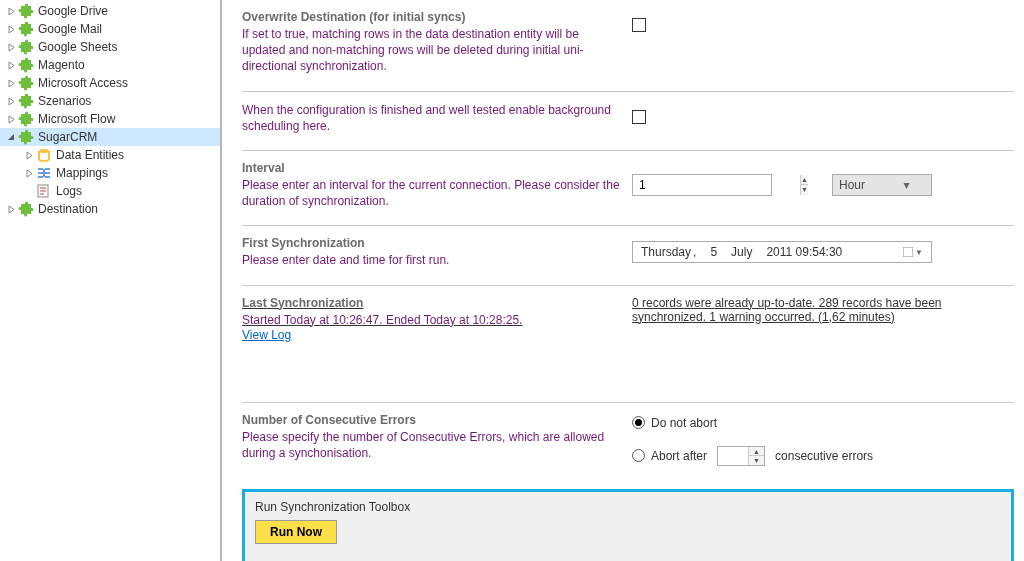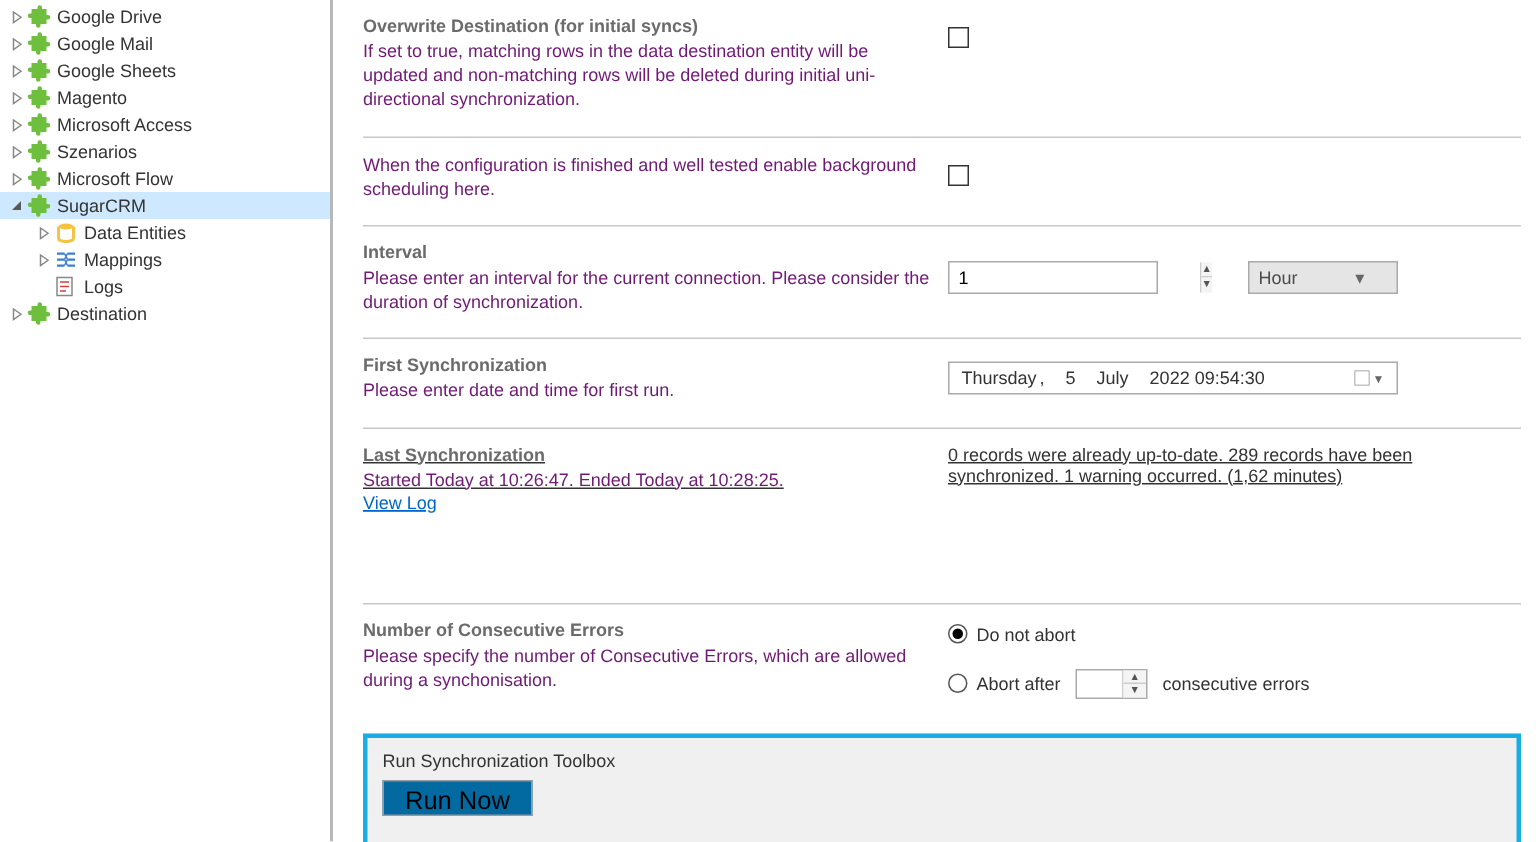--- a/index.html
+++ b/index.html
@@ -91,25 +91,26 @@
   .link { color:#0066cc; text-decoration:underline; cursor:pointer;}
   .toolbox {
     border:3px solid #18aee5;
     background:#f0f0f0;
     padding:8px 10px 40px 10px;
     margin-top:4px;
   }
   .toolbox-title { margin-bottom:6px;}
   .btn {
     border:1px solid #9a9a9a;
-    background:#0369a1;
+    background:#fde047;
     padding:3px 14px;
-    font-size:17px;
+    font-size:12px;
     cursor:pointer;
     height:24px;
+    font-weight:bold;
   }
   svg { display:block;}
 </style>
 </head>
 <body>
 
 <div class="sidebar" id="sidebar">
     <div class="tree-item depth0">
       <span class="expander">
         <svg width="9" height="9" viewBox="0 0 9 9">
@@ -315,21 +316,21 @@
     <div class="section-left">
       <div class="section-title">First Synchronization</div>
       <div class="section-desc">Please enter date and time for first run.</div>
     </div>
     <div class="section-right" style="align-items:center;">
       <div class="datepicker">
         <span>Thursday</span>
         <span style="margin-left:-12px;">,</span>
         <span>5</span>
         <span>July</span>
-        <span>2022 09:54:30</span>
+        <span>2011 09:54:30</span>
         <span class="dp-arrow">
           <svg width="10" height="10">
               <rect x="0" y="0" width="10" height="10" fill="none" stroke="#888"></rect>
             </svg>
           <span style="font-size:8px;color:#666;">▼</span>
         </span>
       </div>
     </div>
   </div>
 

